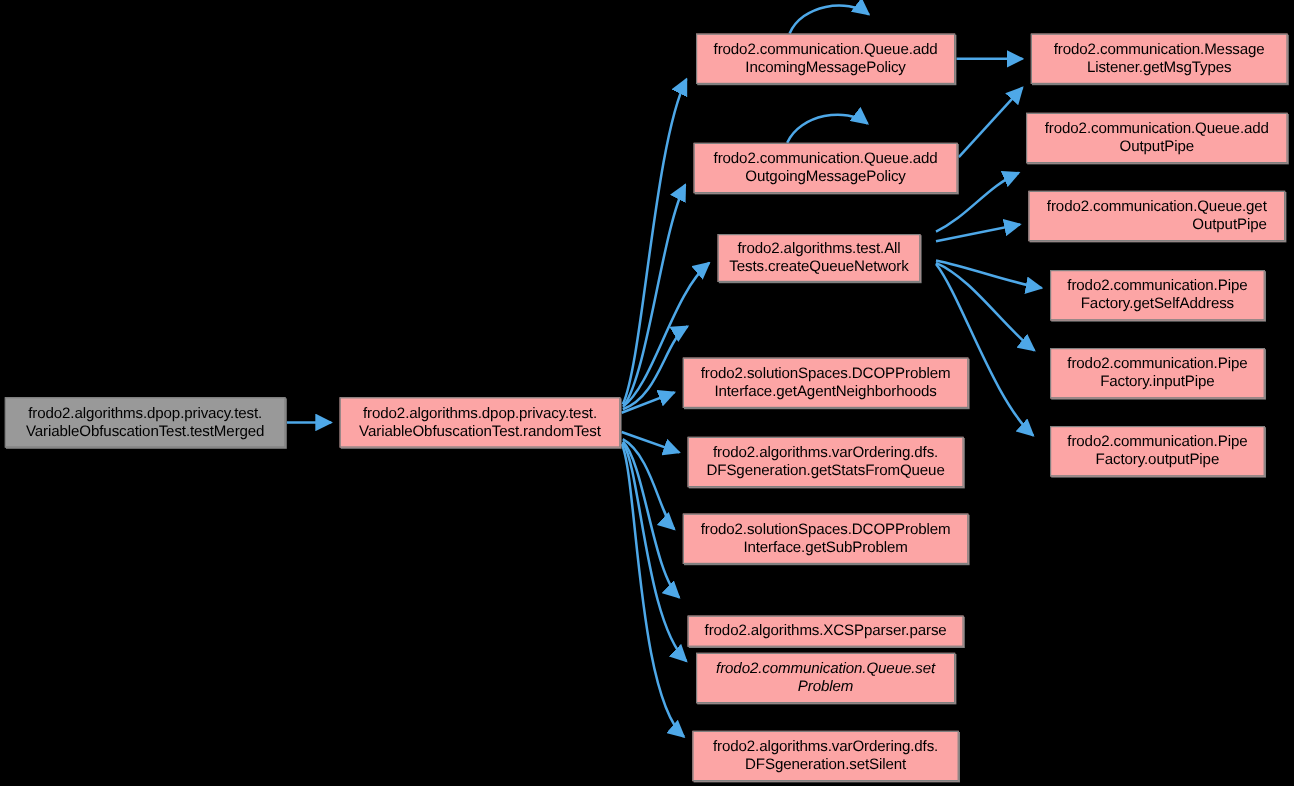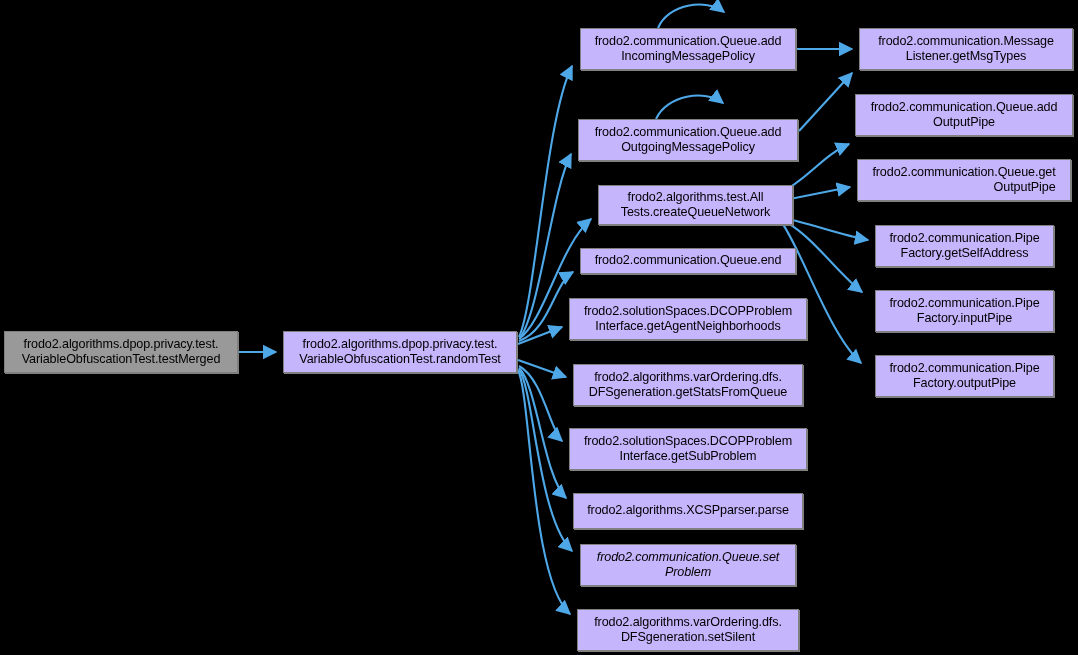--- a/index.html
+++ b/index.html
@@ -23,21 +23,21 @@
     height: 655px;
     pointer-events: none;
   }
   .node {
     position: absolute;
     box-sizing: border-box;
     display: flex;
     align-items: center;
     justify-content: center;
     text-align: center;
-    background: #c4b5fd;
+    background: #fca5a5;
     border: 1px solid #808080;
     box-shadow: 1px 1px 0 0 #808080;
     color: #000000;
     font-size: 12.6px;
     line-height: 15.5px;
     letter-spacing: -0.1px;
     padding: 0 4px;
     white-space: pre-line;
     z-index: 5;
   }
@@ -90,35 +90,34 @@
 
   <div class="node" style="left:283px; top:331px; width:234px; height:42px;">frodo2.algorithms.dpop.privacy.test.
 VariableObfuscationTest.randomTest</div>
 
   <div class="node" style="left:580px; top:28px; width:216px; height:42px;">frodo2.communication.Queue.add
 IncomingMessagePolicy</div>
 
   <div class="node" style="left:578px; top:119px; width:220px; height:42px;">frodo2.communication.Queue.add
 OutgoingMessagePolicy</div>
 
-  <div class="node" style="left:598px; top:185px; width:195px; height:40px;">frodo2.algorithms.test.All
+  <div class="node" style="left:598px; top:195px; width:169px; height:40px;">frodo2.algorithms.test.All
 Tests.createQueueNetwork</div>
 
-  <div class="node" style="left:580px; top:248px; width:216px; height:26px;">frodo2.communication.Queue.end</div>
 
   <div class="node" style="left:569px; top:298px; width:238px; height:42px;">frodo2.solutionSpaces.DCOPProblem
 Interface.getAgentNeighborhoods</div>
 
   <div class="node" style="left:573px; top:364px; width:230px; height:42px;">frodo2.algorithms.varOrdering.dfs.
 DFSgeneration.getStatsFromQueue</div>
 
   <div class="node" style="left:569px; top:428px; width:238px; height:42px;">frodo2.solutionSpaces.DCOPProblem
 Interface.getSubProblem</div>
 
-  <div class="node" style="left:573px; top:493px; width:230px; height:36px;">frodo2.algorithms.XCSPparser.parse</div>
+  <div class="node" style="left:573px; top:513px; width:230px; height:26px;">frodo2.algorithms.XCSPparser.parse</div>
 
   <div class="node" style="left:580px; top:544px; width:216px; height:42px;font-style:italic;">frodo2.communication.Queue.set
 Problem</div>
 
   <div class="node" style="left:577px; top:609px; width:222px; height:42px;">frodo2.algorithms.varOrdering.dfs.
 DFSgeneration.setSilent</div>
 
   <div class="node" style="left:859px; top:28px; width:214px; height:42px;">frodo2.communication.Message
 Listener.getMsgTypes</div>
 

